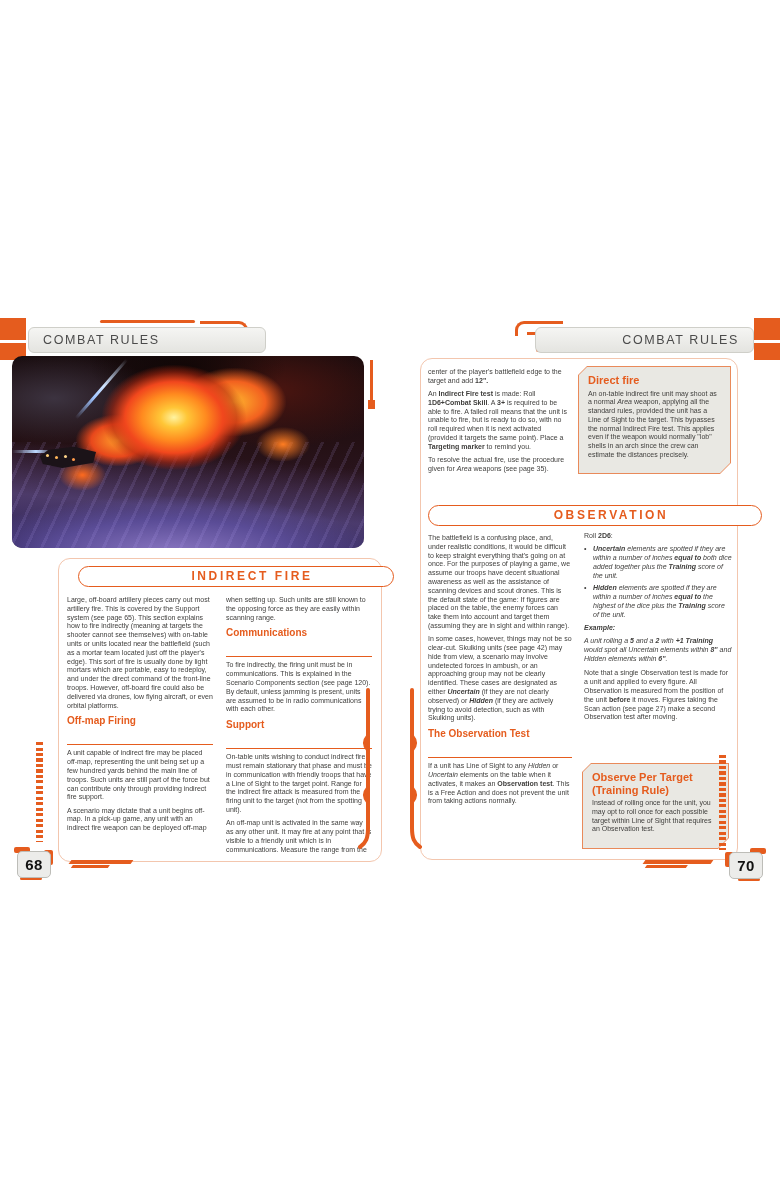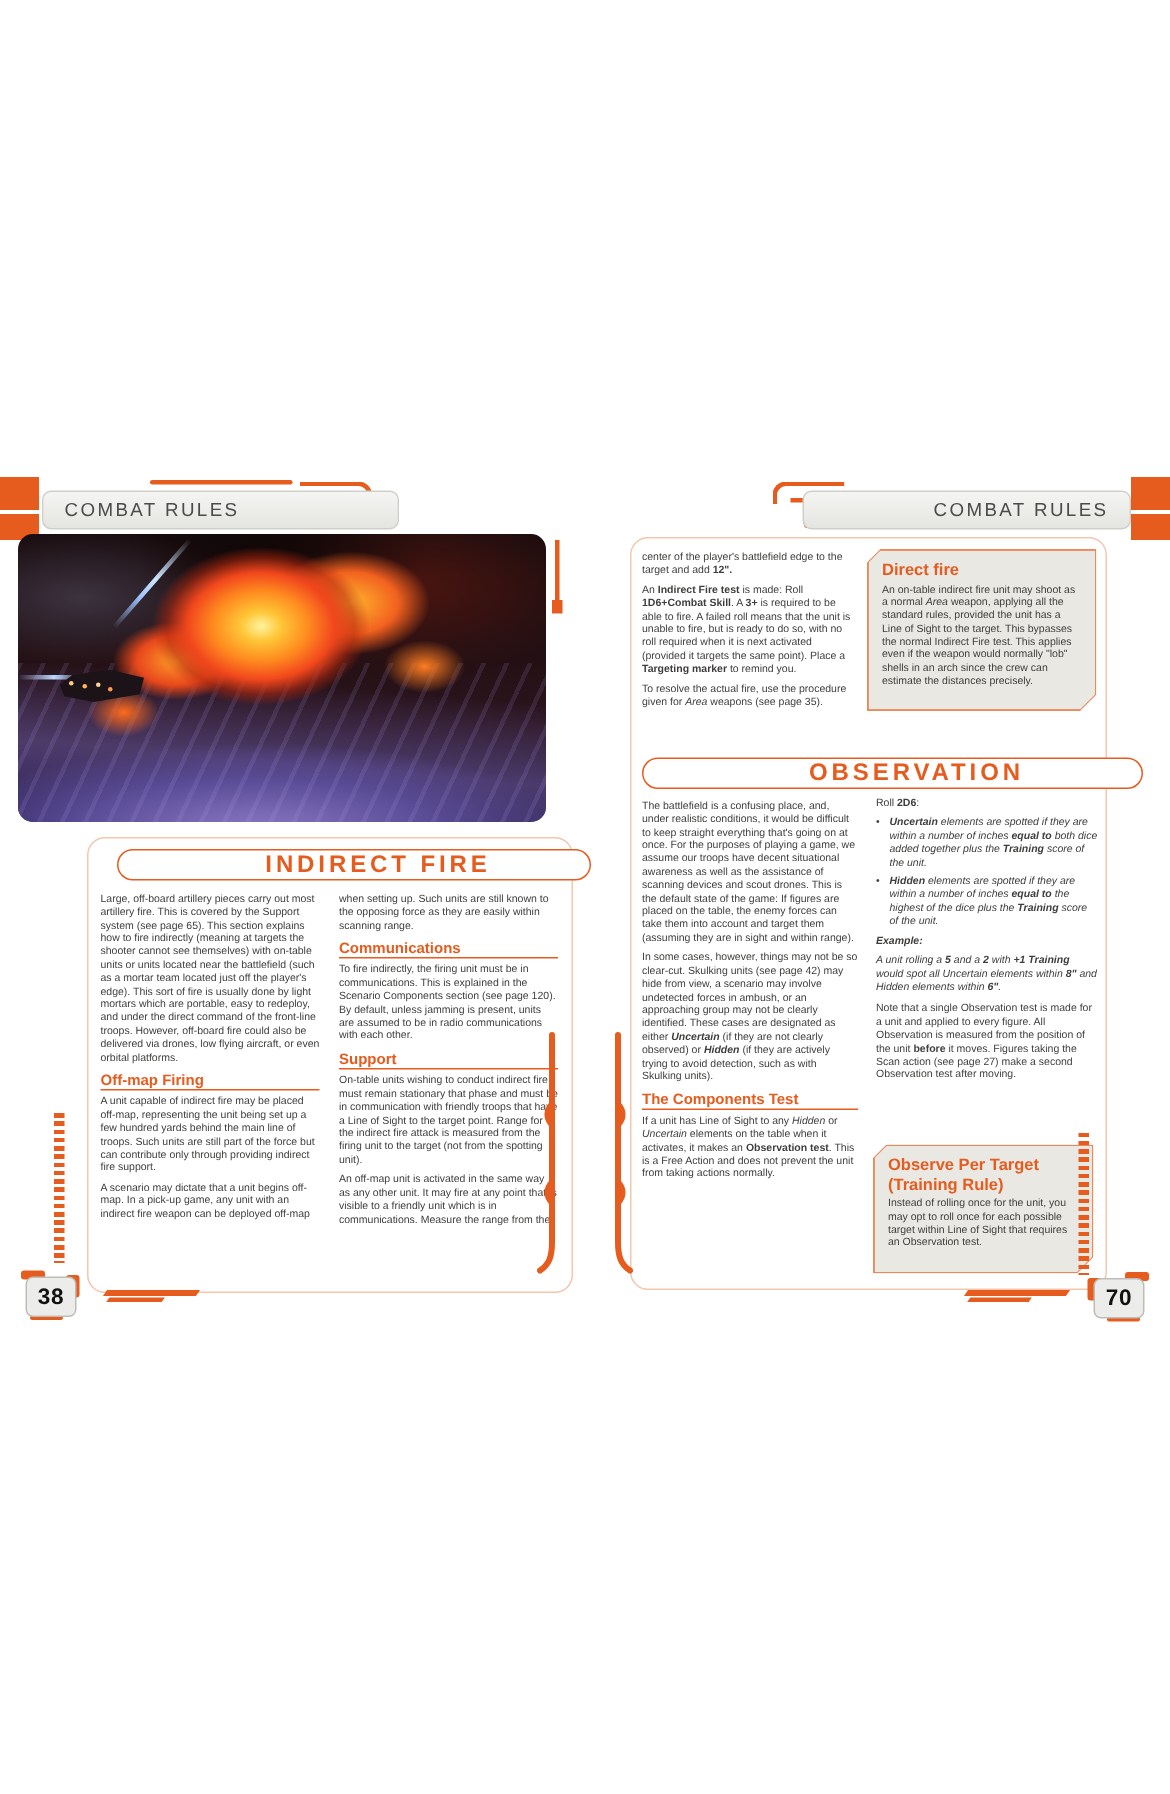--- a/index.html
+++ b/index.html
@@ -67,28 +67,28 @@
   }
   .art-engine{
     position:absolute;left:0px;top:94px;width:40px;height:3px;
     background:linear-gradient(90deg, rgba(170,210,255,0) 0%, #bcd8ff 60%, rgba(170,210,255,.2) 100%);
   }
   .art-accent{position:absolute;}
   
   .page-box{position:absolute;border:1px solid #f3c6ae;border-radius:12px;background:#fff;}
   .title-pill{
     position:absolute;border:1.5px solid #e55c1e;border-radius:12px;background:#fff;
-    color:#e55c1e;font-weight:bold;font-size:16px;letter-spacing:2.6px;text-align:center;padding-left:32px;
+    color:#e55c1e;font-weight:bold;font-size:12px;letter-spacing:2.6px;text-align:center;padding-left:32px;
   }
   
   .col{position:absolute;font-size:7px;line-height:8.8px;color:#3f3e3c;}
   .col p{margin:0 0 4.5px 0;}
   .subhead{
     font-size:10px;line-height:11px;font-weight:bold;color:#e55c1e;
-    border-bottom:1.2px solid #e55c1e;padding-bottom:0;margin:5px 0 4px 0;
+    border-bottom:1.2px solid #e55c1e;padding-bottom:18px;margin:5px 0 4px 0;
   }
   .b{font-weight:bold;}
   .i{font-style:italic;}
   .bullet{display:flex;margin:0 0 4px 0;}
   .bullet .dot{width:9px;flex:0 0 9px;font-size:7px;}
   .example-label{font-weight:bold;font-style:italic;margin:6px 0 0 0;}
   
   .cham-outer{position:absolute;background:#e98a5a;
     clip-path:polygon(9px 0,100% 0,100% calc(100% - 11px),calc(100% - 11px) 100%,0 100%,0 9px);}
   .cham-inner{position:absolute;inset:1px;background:#e9e8e3;
@@ -149,21 +149,21 @@
 </div>
 
 <svg class="abs" style="left:358px;top:688px;" width="16" height="162" viewBox="0 0 16 162">
   <path d="M10 2 V140 C10 150 8 155 2 159" stroke="#e55c1e" stroke-width="4" fill="none" stroke-linecap="round"></path>
   <path d="M10 48 q-6 7 0 14 M10 100 q-6 7 0 14" stroke="#e55c1e" stroke-width="4" fill="none"></path>
 </svg>
 <div class="barcode" style="left:36px;top:742px;height:100px;"></div>
 <div class="badge-frag" style="left:14px;top:847px;width:16px;height:6px;"></div>
 <div class="badge-frag" style="left:44px;top:850px;width:9px;height:15px;"></div>
 <div class="badge-frag" style="left:20px;top:877px;width:22px;height:3px;"></div>
-<div class="badge" style="left:17px;top:851px;">38</div>
+<div class="badge" style="left:17px;top:851px;">68</div>
 <div class="swoosh" style="left:70px;top:860px;width:62px;"></div>
 
 <div class="edge-block abs" style="left:754px;top:318px;"></div>
 <div class="corner-piece l abs" style="left:515px;top:321px;"></div>
 <div class="abs orange" style="left:536px;top:347px;width:52px;height:5px;border-radius:2px;"></div>
 <div class="abs orange" style="left:527px;top:332px;width:10px;height:3px;"></div>
 <div class="hdr-pill" style="left:535px;top:327px;width:203px;padding-right:14px;text-align:right;">COMBAT RULES</div>
 
 <div class="page-box" style="left:420px;top:358px;width:316px;height:500px;"></div>
 
@@ -178,21 +178,21 @@
     <div class="box-title">Direct fire</div>
     <div class="box-body"><span>An on-table indirect fire unit may shoot as a normal </span><span class="i">Area</span><span> weapon, applying all the standard rules, provided the unit has a Line of Sight to the target. This bypasses the normal Indirect Fire test. This applies even if the weapon would normally "lob" shells in an arch since the crew can estimate the distances precisely.</span></div>
   </div>
 </div>
 
 <div class="title-pill" style="left:428px;top:505px;width:300px;height:19px;line-height:19px;">OBSERVATION</div>
 
 <div class="col" style="left:428px;top:534px;width:144px;">
   <p><span>The battlefield is a confusing place, and, under realistic conditions, it would be difficult to keep straight everything that's going on at once. For the purposes of playing a game, we assume our troops have decent situational awareness as well as the assistance of scanning devices and scout drones. This is the default state of the game: If figures are placed on the table, the enemy forces can take them into account and target them (assuming they are in sight and within range).</span></p>
   <p><span>In some cases, however, things may not be so clear-cut. Skulking units (see page 42) may hide from view, a scenario may involve undetected forces in ambush, or an approaching group may not be clearly identified. These cases are designated as either </span><span class="b i">Uncertain</span><span> (if they are not clearly observed) or </span><span class="b i">Hidden</span><span> (if they are actively trying to avoid detection, such as with Skulking units).</span></p>
-  <div class="subhead">The Components Test</div>
+  <div class="subhead">The Observation Test</div>
   <p><span>If a unit has Line of Sight to any </span><span class="i">Hidden</span><span> or </span><span class="i">Uncertain</span><span> elements on the table when it activates, it makes an </span><span class="b">Observation test</span><span>. This is a Free Action and does not prevent the unit from taking actions normally.</span></p>
 </div>
 
 <div class="col" style="left:584px;top:532px;width:148px;">
   <p><span>Roll </span><span class="b">2D6</span><span>:</span></p>
   <div class="bullet">
     <span class="dot">•</span>
     <span><span class="b i">Uncertain</span><span class="i"> elements are spotted if they are within a number of inches </span><span class="b i">equal to</span><span class="i"> both dice added together plus the </span><span class="b i">Training</span><span class="i"> score of the unit.</span></span>
   </div>
   <div class="bullet">

